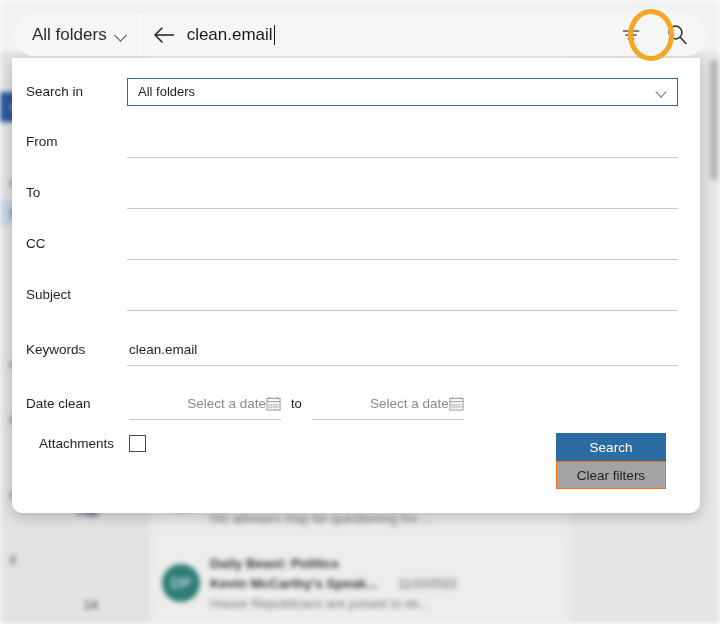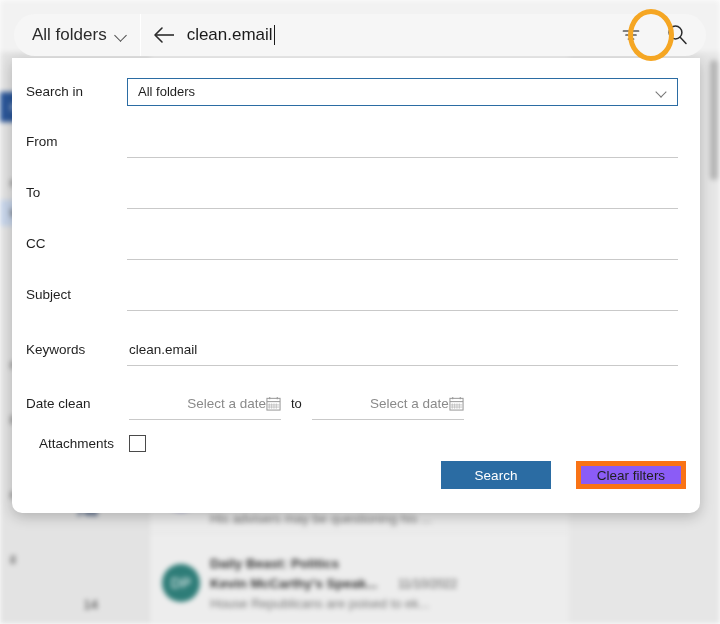--- a/index.html
+++ b/index.html
@@ -325,39 +325,40 @@
     border: 1.4px solid #4a4a4a;
     background: #ffffff;
     margin-left: 2px;
     cursor: pointer;
     box-sizing: border-box;
   }
 
   
   #panel-buttons {
     position: absolute;
-    right: 14px;
+    right: 34px;
     bottom: 24px;
     display: flex;
-    gap: 25px;
+    gap: 0;
+    flex-direction: column;
   }
   #btn-search {
     width: 110px; height: 28px;
     background: #2b6ca3;
     color: #ffffff;
     border: none;
     font-family: "Liberation Sans", sans-serif;
     font-size: 13.5px;
     cursor: pointer;
   }
   #btn-clear {
     width: 110px; height: 28px;
-    background: #8b5cf6;
+    background: #a3a3a3;
     color: #1f1f1f;
-    border: 5px solid #f97316;
+    border: 1px solid #f97316;
     font-family: "Liberation Sans", sans-serif;
     font-size: 13.5px;
     cursor: pointer;
   }
 </style>
 </head>
 <body>
 
 <div id="app-background">
   <div class="bg-topstrip"></div>

